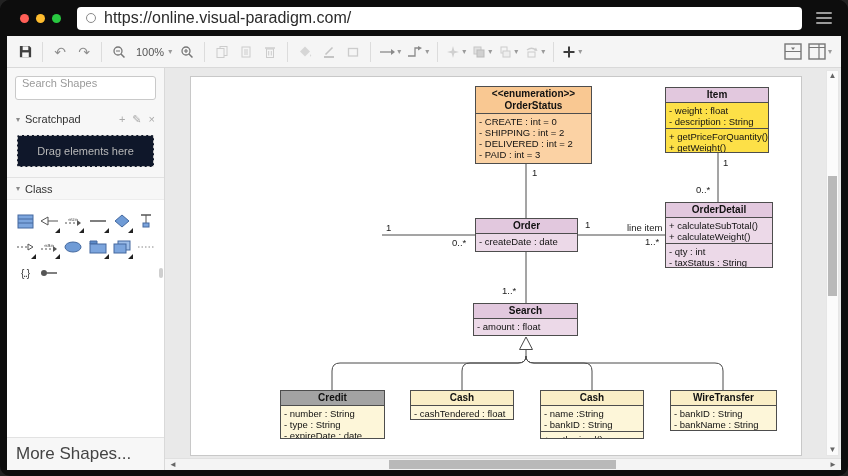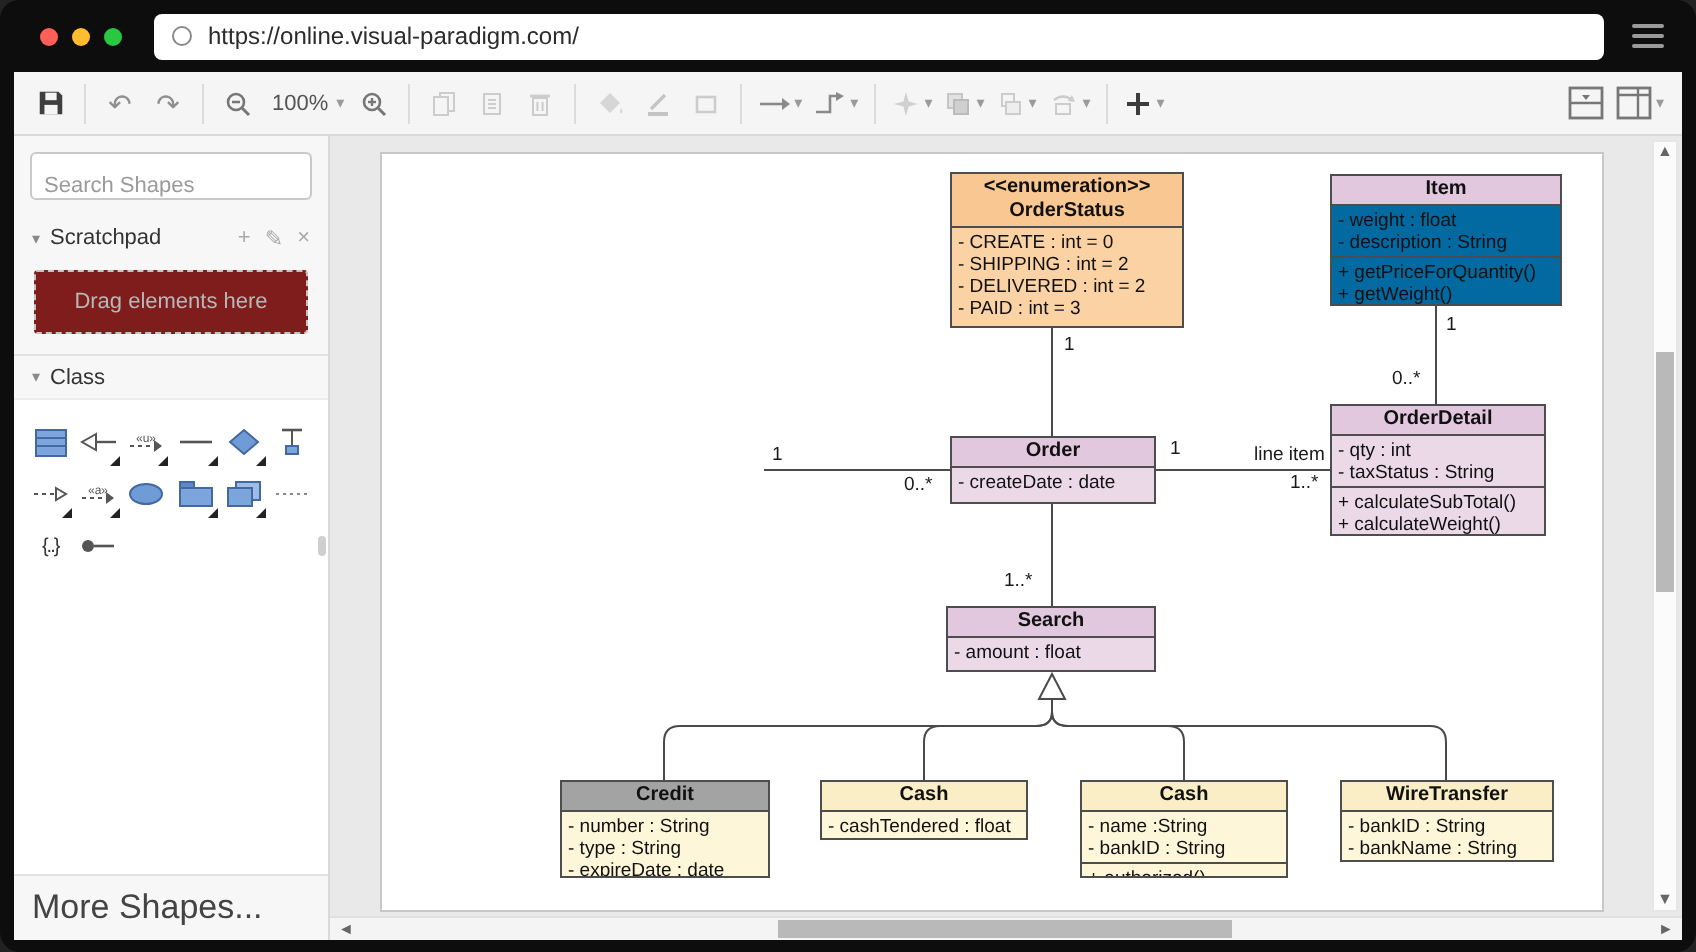--- a/index.html
+++ b/index.html
@@ -5,48 +5,48 @@
   * { margin:0; padding:0; box-sizing:border-box; }
   html,body { width:848px; height:476px; background:#222; font-family:"Liberation Sans","DejaVu Sans",sans-serif; }
   .frame { position:relative; width:848px; height:476px; background:#0d0d0d; border-radius:10px; overflow:hidden; }
 
   
   .titlebar { position:absolute; top:0; left:0; right:0; height:36px; background:#0d0d0d; display:flex; align-items:center; }
   .lights { display:flex; gap:7px; margin-left:20px; }
   .light { width:9px; height:9px; border-radius:50%; }
   .urlbar { flex:1; height:23px; margin:0 14px 0 16px; background:#fff; border-radius:4px; display:flex; align-items:center; }
   .url-ico { width:10px; height:10px; border:1.5px solid #8a8a8a; border-radius:50%; margin:0 8px 0 9px; }
-  .url-text { font-size:12px; color:#2b2b2b; }
+  .url-text { font-size:16px; color:#2b2b2b; }
   .hamburger { width:16px; margin-right:16px; display:flex; flex-direction:column; gap:3px; }
   .hamburger div { height:2px; background:#9a9a9a; border-radius:1px; }
 
   
   .content { position:absolute; top:36px; left:7px; right:7px; bottom:6px; background:#f5f5f5; display:flex; flex-direction:column; }
 
   
   .toolbar { height:32px; background:#f5f5f5; border-bottom:1px solid #d9d9d9; display:flex; align-items:center; padding:0 6px; flex:none; }
   .tbtn { height:24px; min-width:24px; display:flex; align-items:center; justify-content:center; padding:0 3px; gap:2px; }
   .tsep { width:1px; height:20px; background:#dcdcdc; margin:0 5px; }
   .caret { font-size:8px; color:#9a9a9a; line-height:1; }
   .tb-glyph { font-size:14px; color:#8f8f8f; line-height:1; }
   .tb-zoom-label { font-size:11px; color:#555; padding:0 2px; }
   .tb-right { margin-left:auto; display:flex; align-items:center; }
 
   
   .main { flex:1; display:flex; min-height:0; }
 
   
   .sidebar { width:158px; flex:none; background:#f7f7f7; border-right:1px solid #d9d9d9; display:flex; flex-direction:column; position:relative; }
-  .searchbox { margin:8px; height:24px; background:#fff; border:1px solid #c9c9c9; border-radius:3px; display:flex; align-items:flex-end; }
+  .searchbox { margin:8px; height:24px; background:#fff; border:1px solid #c9c9c9; border-radius:3px; display:flex; align-items:flex-start; }
   .searchbox input { flex:1; border:0; outline:0; font-size:11px; padding:0 6px; color:#444; background:transparent; font-family:inherit; }
   .searchbox input::placeholder { color:#9a9a9a; }
   .sec-head { height:22px; display:flex; align-items:center; padding:0 9px; font-size:11px; color:#333; gap:5px; }
   .sec-head .sec-caret { font-size:8px; color:#8a8a8a; }
   .sec-tools { margin-left:auto; display:flex; gap:7px; color:#aaa; font-size:11px; }
-  .dragarea { margin:5px 10px 10px 10px; height:32px; border:1px dashed #c4c4c4; border-radius:2px; display:flex; align-items:center; justify-content:center; background:#7f1d1d; }
+  .dragarea { margin:5px 10px 10px 10px; height:32px; border:1px dashed #c4c4c4; border-radius:2px; display:flex; align-items:center; justify-content:center; background:#0f172a; }
   .dragarea span { font-size:11px; color:#b8b8b8; }
   .class-head { border-top:1px solid #e2e2e2; }
   .shape-panel { flex:1; background:#fff; border-top:1px solid #ededed; padding:8px 6px; display:grid; grid-template-columns:repeat(6,1fr); grid-auto-rows:26px; justify-items:center; align-items:center; }
   .shape { position:relative; width:20px; height:20px; display:flex; align-items:center; justify-content:center; }
   .shape.corner::after { content:""; position:absolute; right:-1px; bottom:-2px; border-left:5px solid transparent; border-bottom:5px solid #222; }
   .constraint-glyph { font-size:10px; color:#333; letter-spacing:-1px; }
   .sb-footer { flex:none; background:#f7f7f7; border-top:1px solid #e2e2e2; padding:6px 9px; font-size:17px; color:#444; }
   .sb-scroll { position:absolute; right:1px; top:200px; width:4px; height:10px; background:#cfcfcf; border-radius:2px; }
 
   
@@ -386,21 +386,21 @@
                   <div>&lt;&lt;enumeration&gt;&gt;</div>
                   <div>OrderStatus</div>
                 </div>
                 <div class="uml-comp">
                   <div>- CREATE : int = 0</div>
                   <div>- SHIPPING : int = 2</div>
                   <div>- DELIVERED : int = 2</div>
                   <div>- PAID : int = 3</div>
                 </div>
               </div>
-              <div class="uml-class" style="left: 484px; top: 19px; width: 116px; height: 66px; background: #0369a1;">
+              <div class="uml-class" style="left: 484px; top: 19px; width: 104px; height: 66px; background: #fde047;">
                 <div class="uml-head" style="background: rgb(226, 200, 222);">
                   <div>Item</div>
                 </div>
                 <div class="uml-comp">
                   <div>- weight : float</div>
                   <div>- description : String</div>
                 </div>
                 <div class="uml-comp">
                   <div>+ getPriceForQuantity()</div>
                   <div>+ getWeight()</div>
@@ -412,26 +412,26 @@
                 </div>
                 <div class="uml-comp">
                   <div>- createDate : date</div>
                 </div>
               </div>
               <div class="uml-class" style="left: 484px; top: 134px; width: 108px; height: 66px; background: rgb(236, 217, 232);">
                 <div class="uml-head" style="background: rgb(226, 200, 222);">
                   <div>OrderDetail</div>
                 </div>
                 <div class="uml-comp">
+                  <div>+ calculateSubTotal()</div>
+                  <div>+ calculateWeight()</div>
+                </div>
+                <div class="uml-comp">
                   <div>- qty : int</div>
                   <div>- taxStatus : String</div>
-                </div>
-                <div class="uml-comp">
-                  <div>+ calculateSubTotal()</div>
-                  <div>+ calculateWeight()</div>
                 </div>
               </div>
               <div class="uml-class" style="left: 292px; top: 235px; width: 105px; height: 33px; background: rgb(236, 217, 232);">
                 <div class="uml-head" style="background: rgb(226, 200, 222);">
                   <div>Search</div>
                 </div>
                 <div class="uml-comp">
                   <div>- amount : float</div>
                 </div>
               </div>

